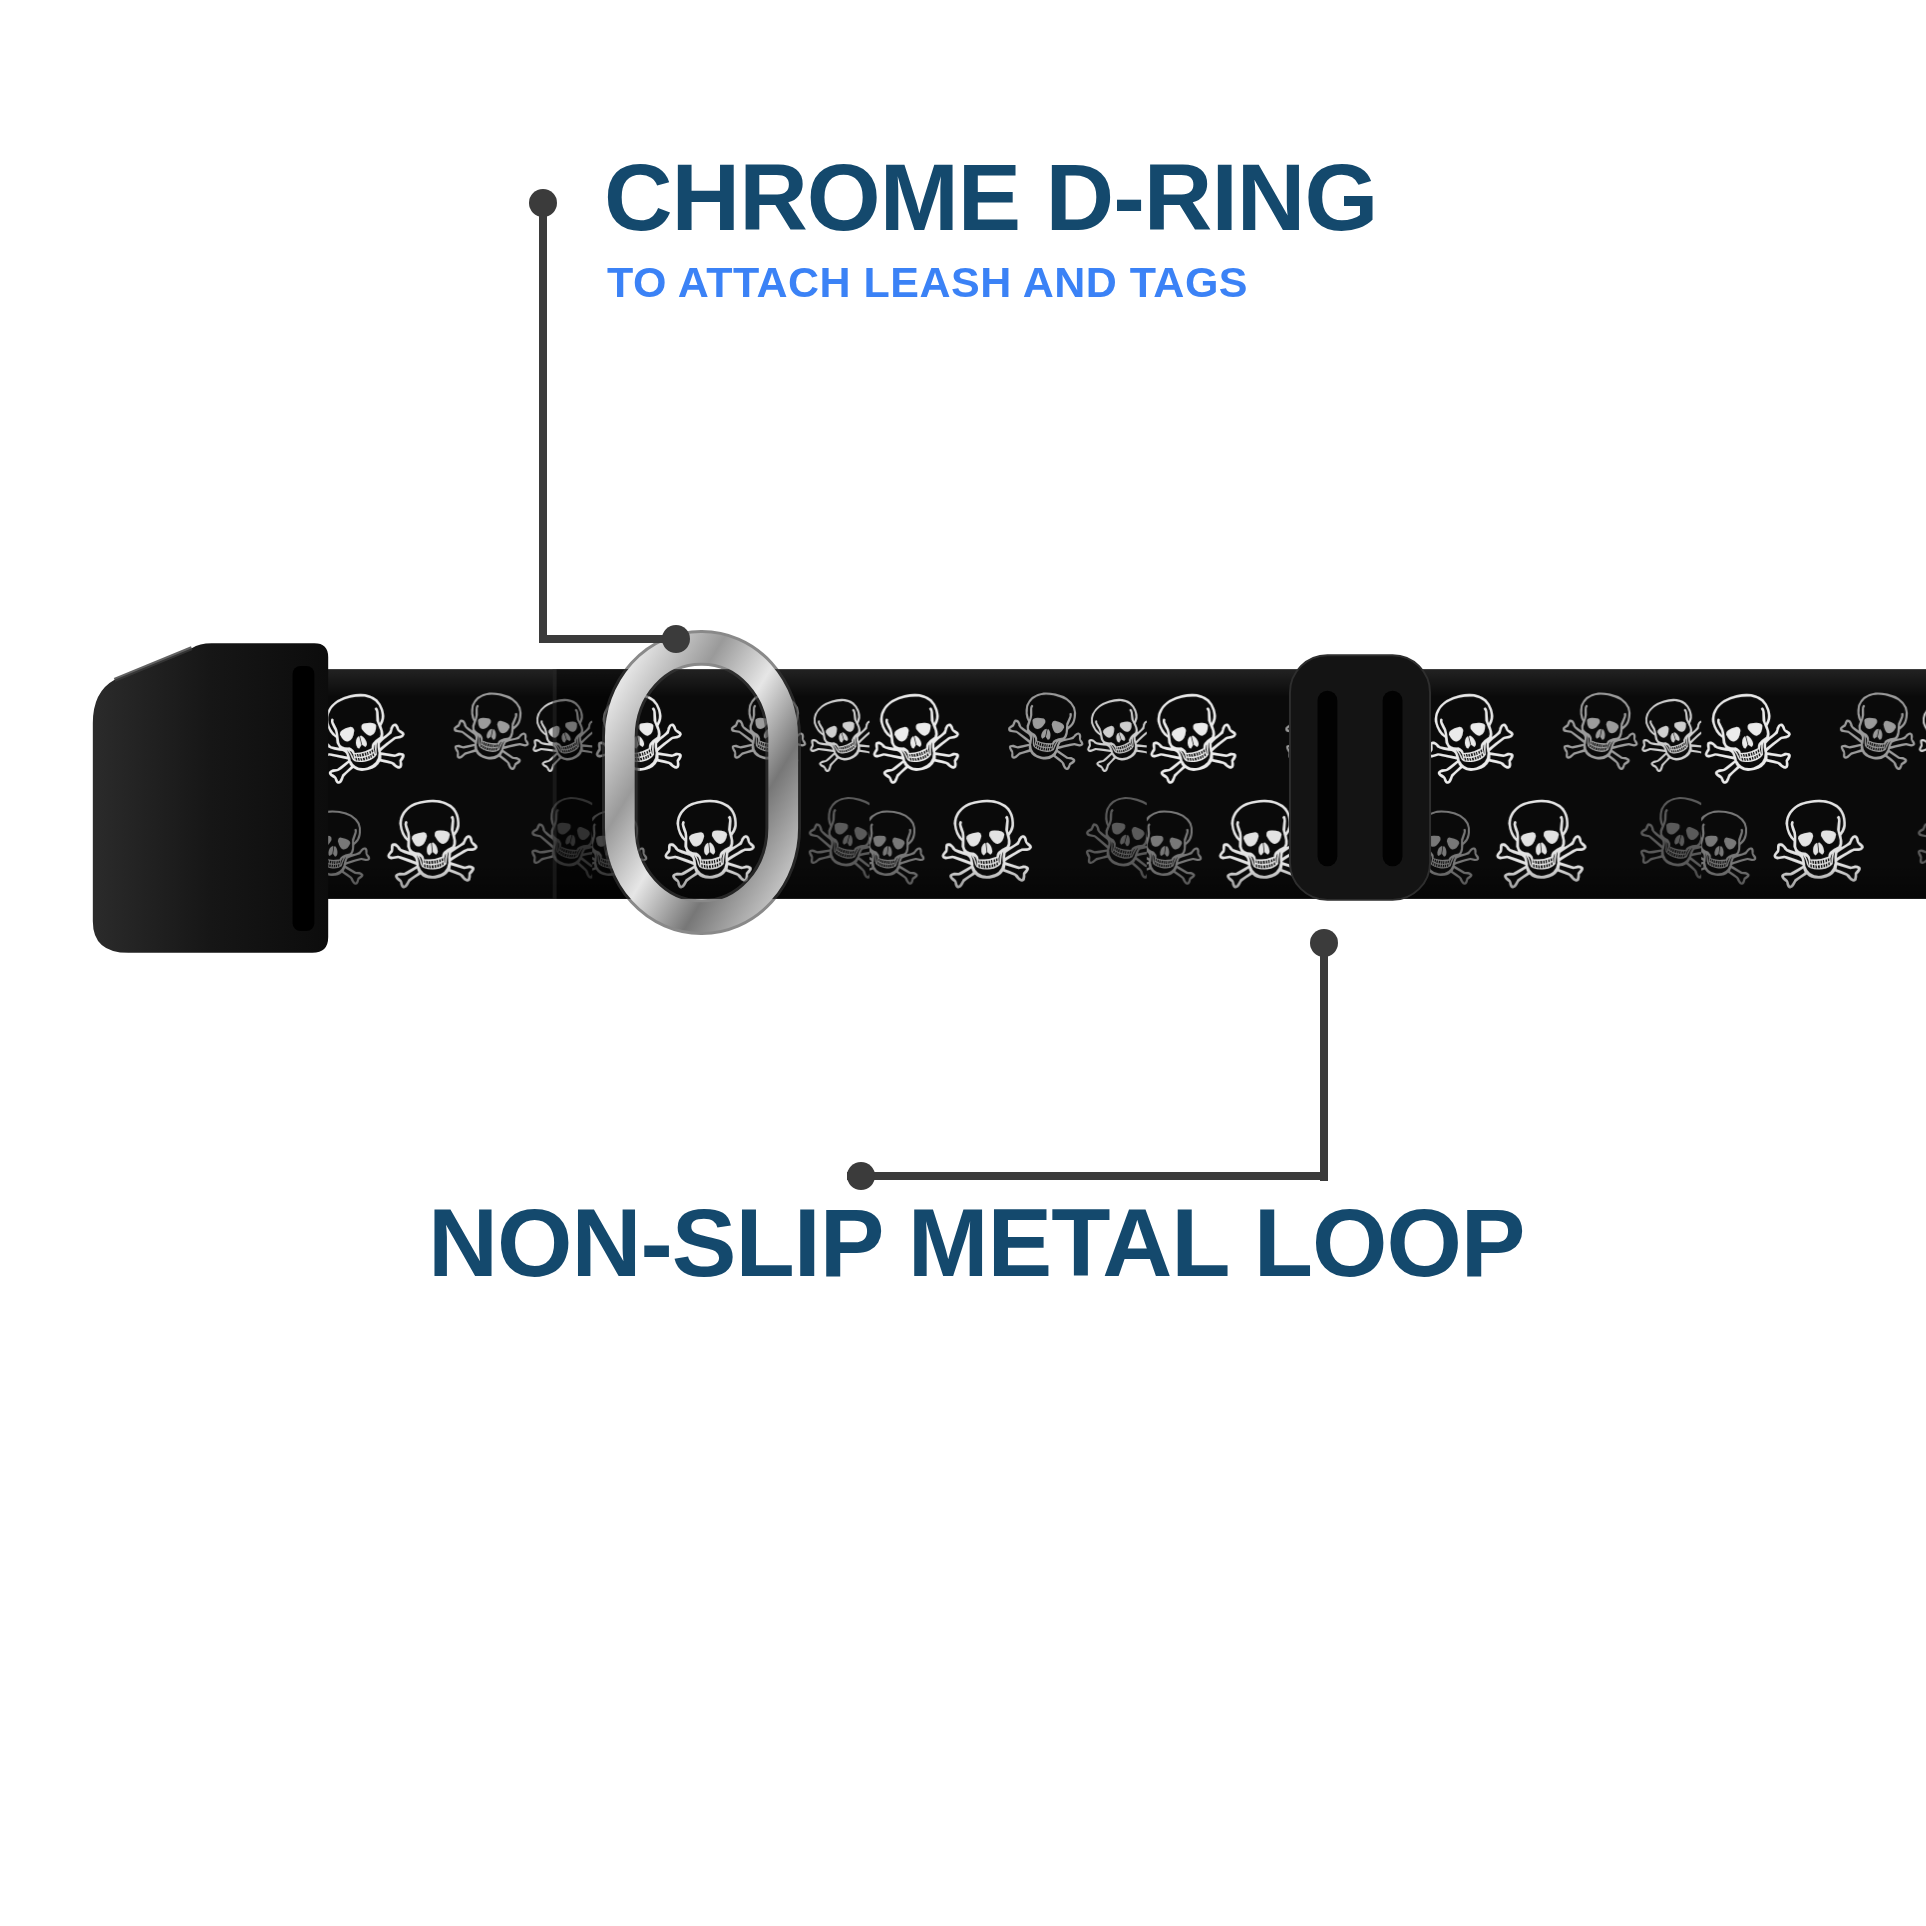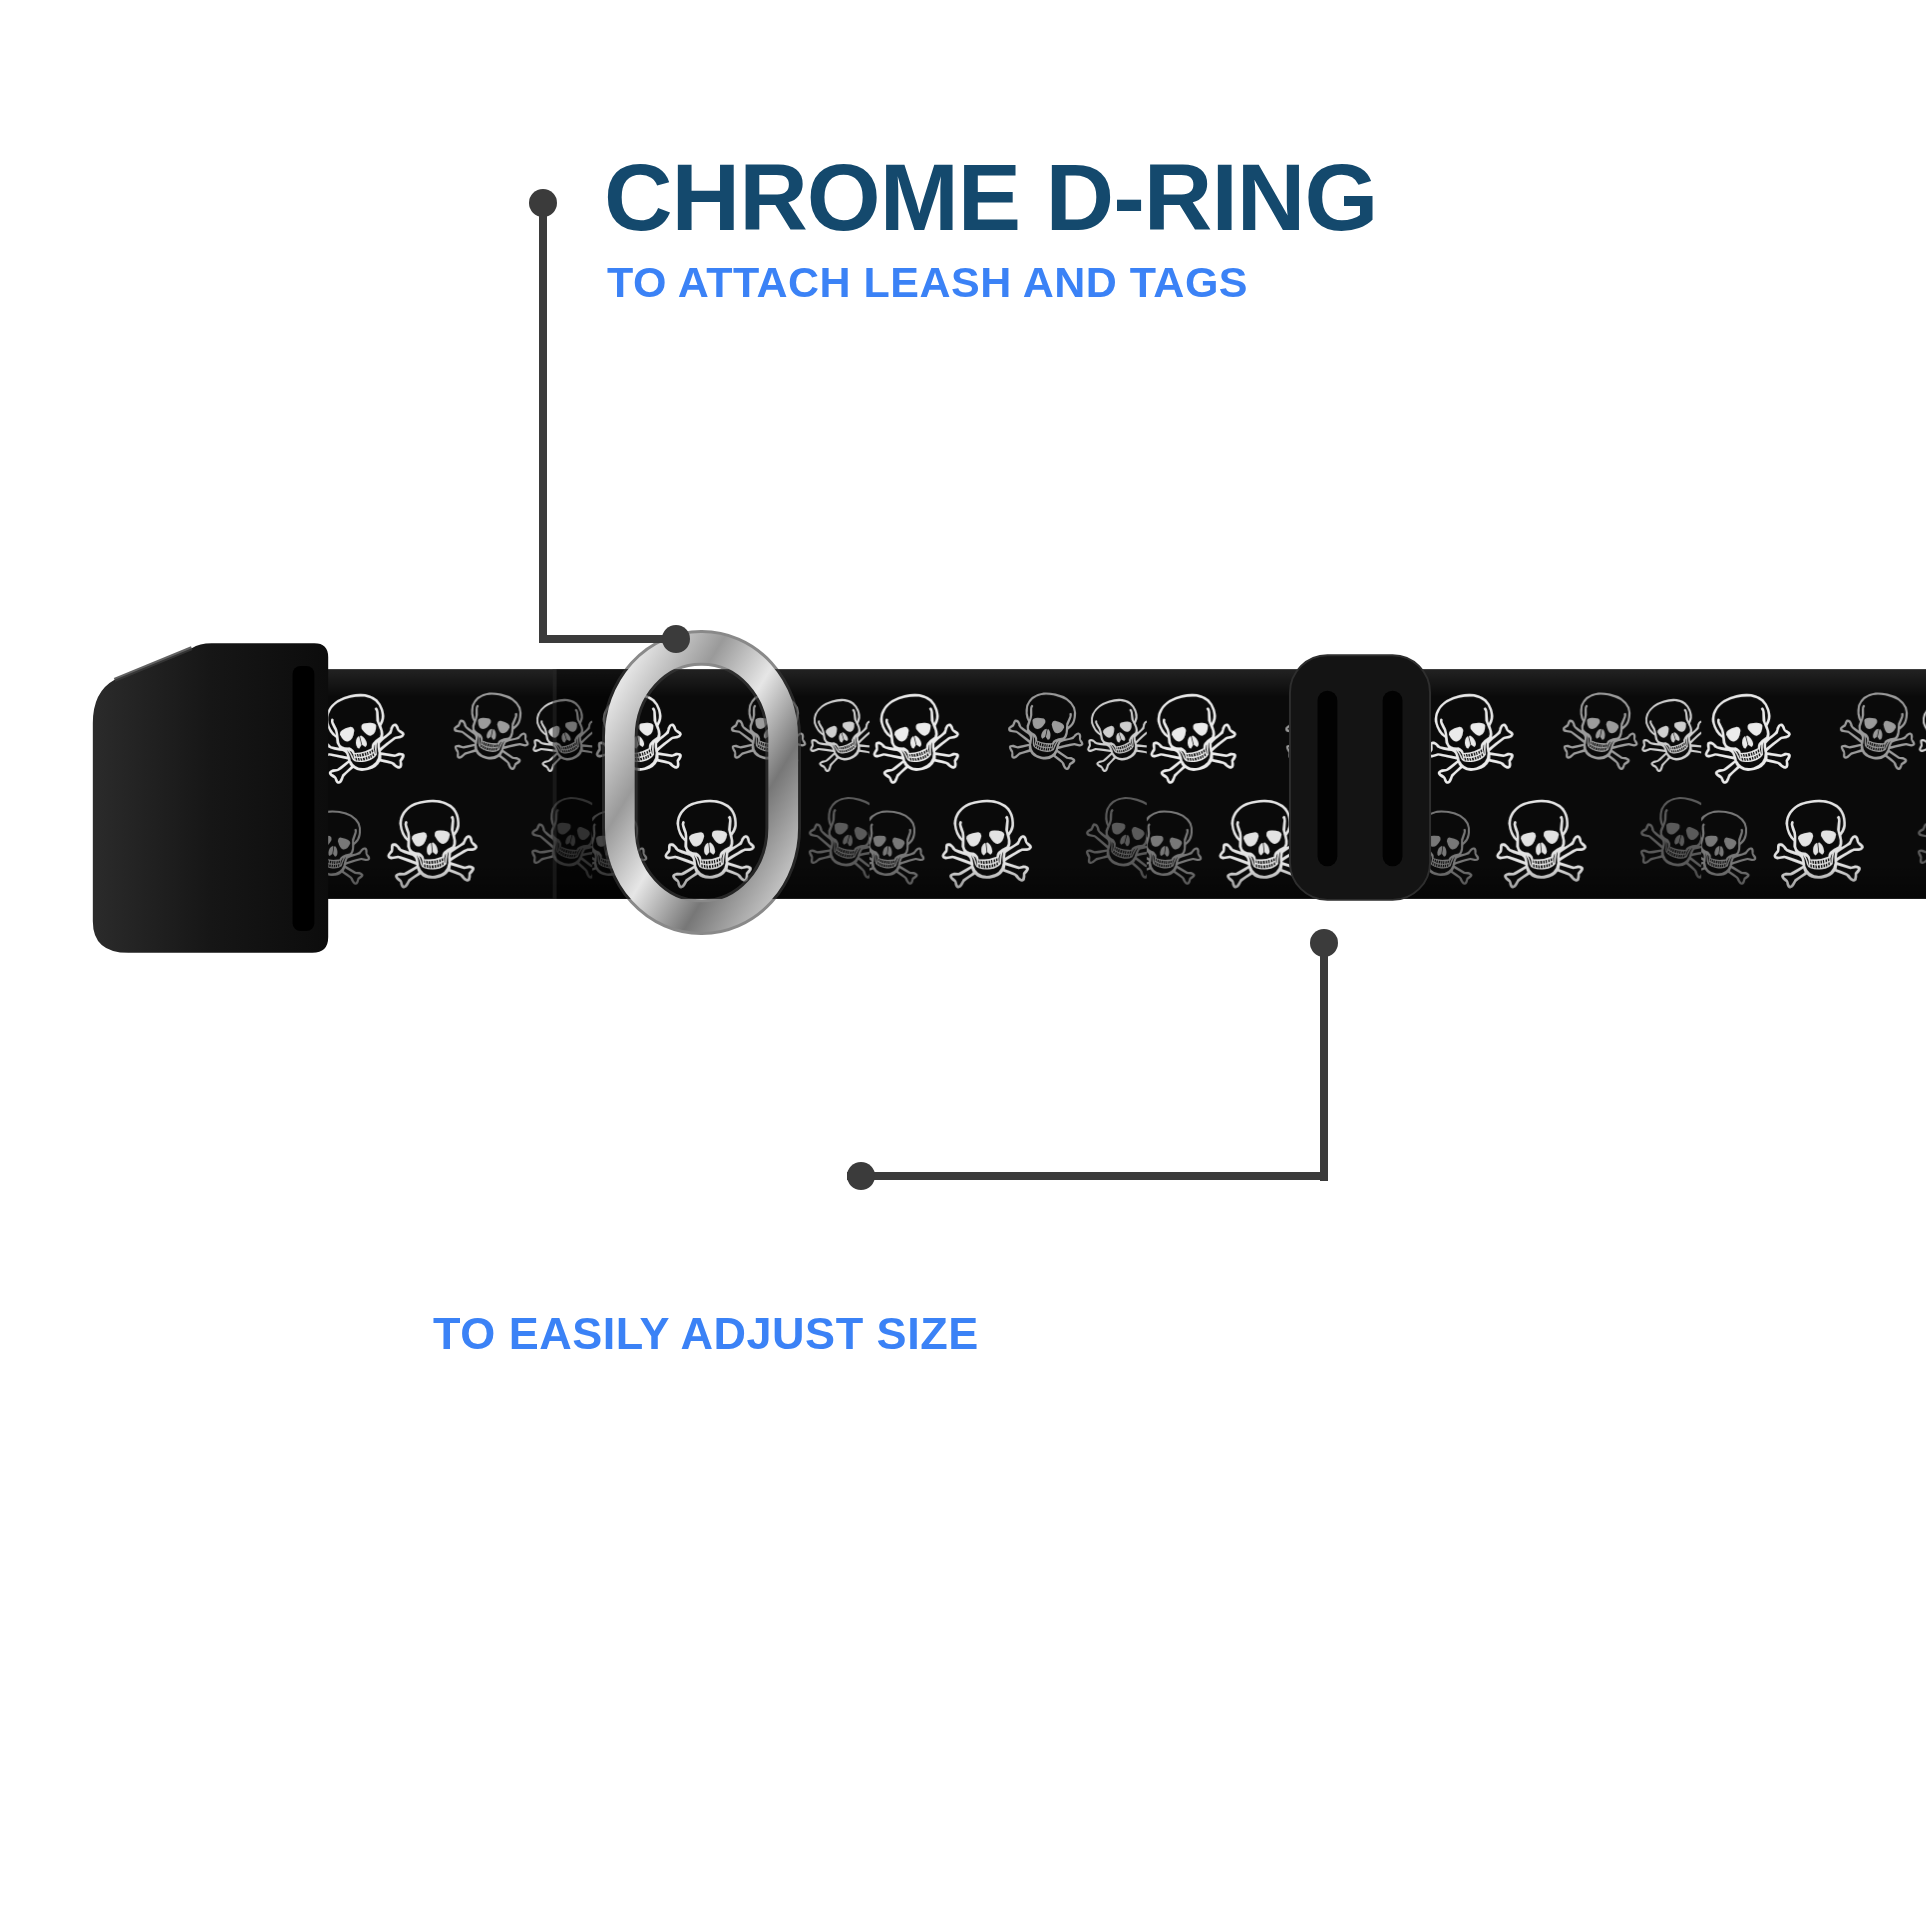--- a/index.html
+++ b/index.html
@@ -147,16 +147,16 @@
   <div class="dot" id="dot-top-b"></div>
 
   <div class="callout-title" id="top-title">CHROME D-RING</div>
   <div class="callout-subtitle" id="top-subtitle">TO ATTACH LEASH AND TAGS</div>
 
   <div class="dot" id="dot-bot-a"></div>
   <div class="line" id="line-bot-v"></div>
   <div class="line" id="line-bot-h"></div>
   <div class="dot" id="dot-bot-b"></div>
 
-  <div class="callout-subtitle" id="bottom-subtitle">TO EASILY ADJUST SIZE</div>
+  <div class="callout-title" id="bottom-title">NON-SLIP METAL LOOP</div>
 
 </div>
 
 
 </body></html>

